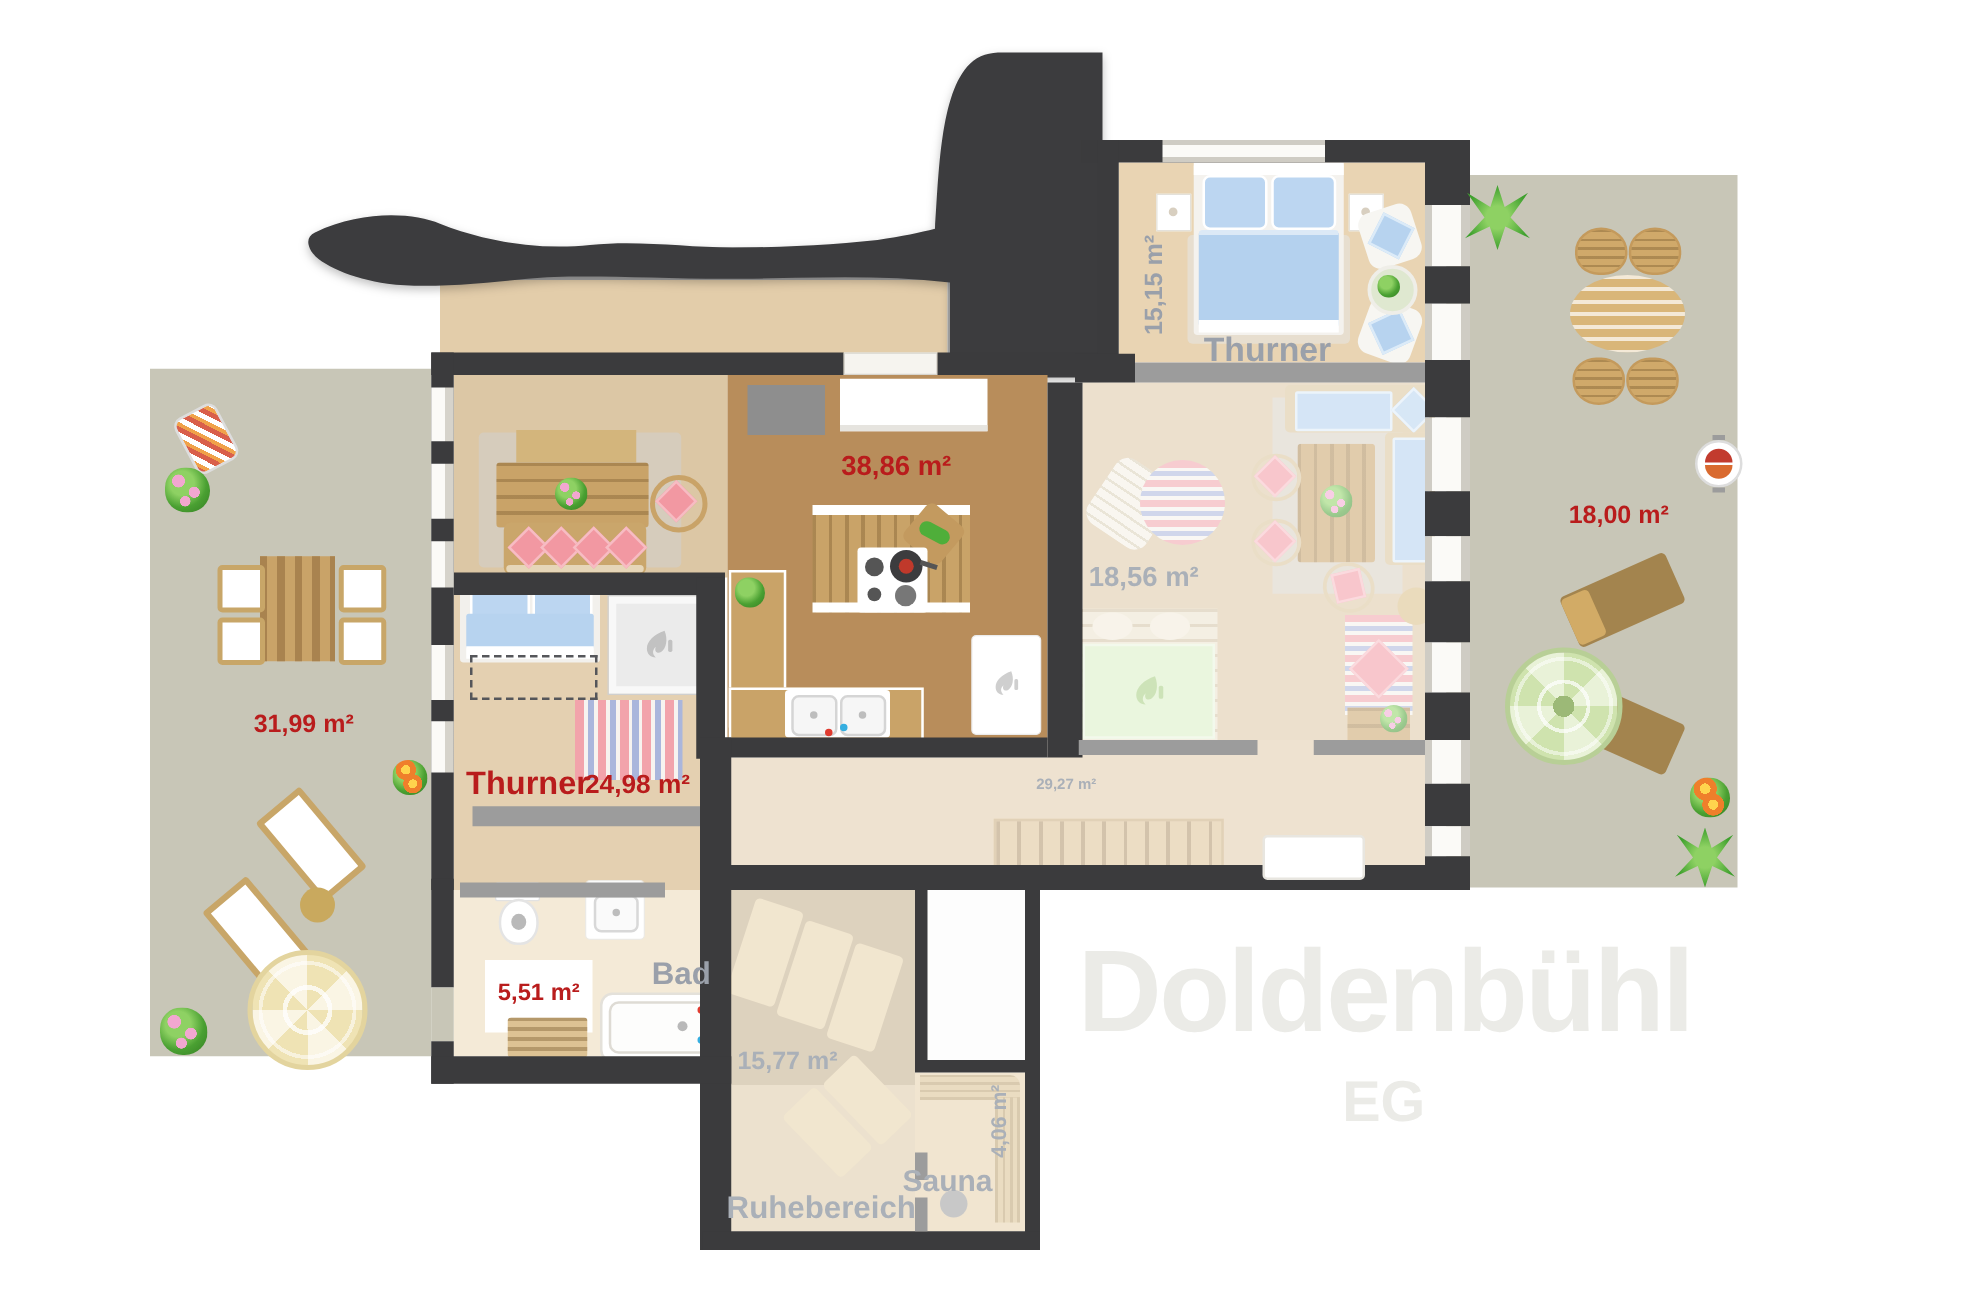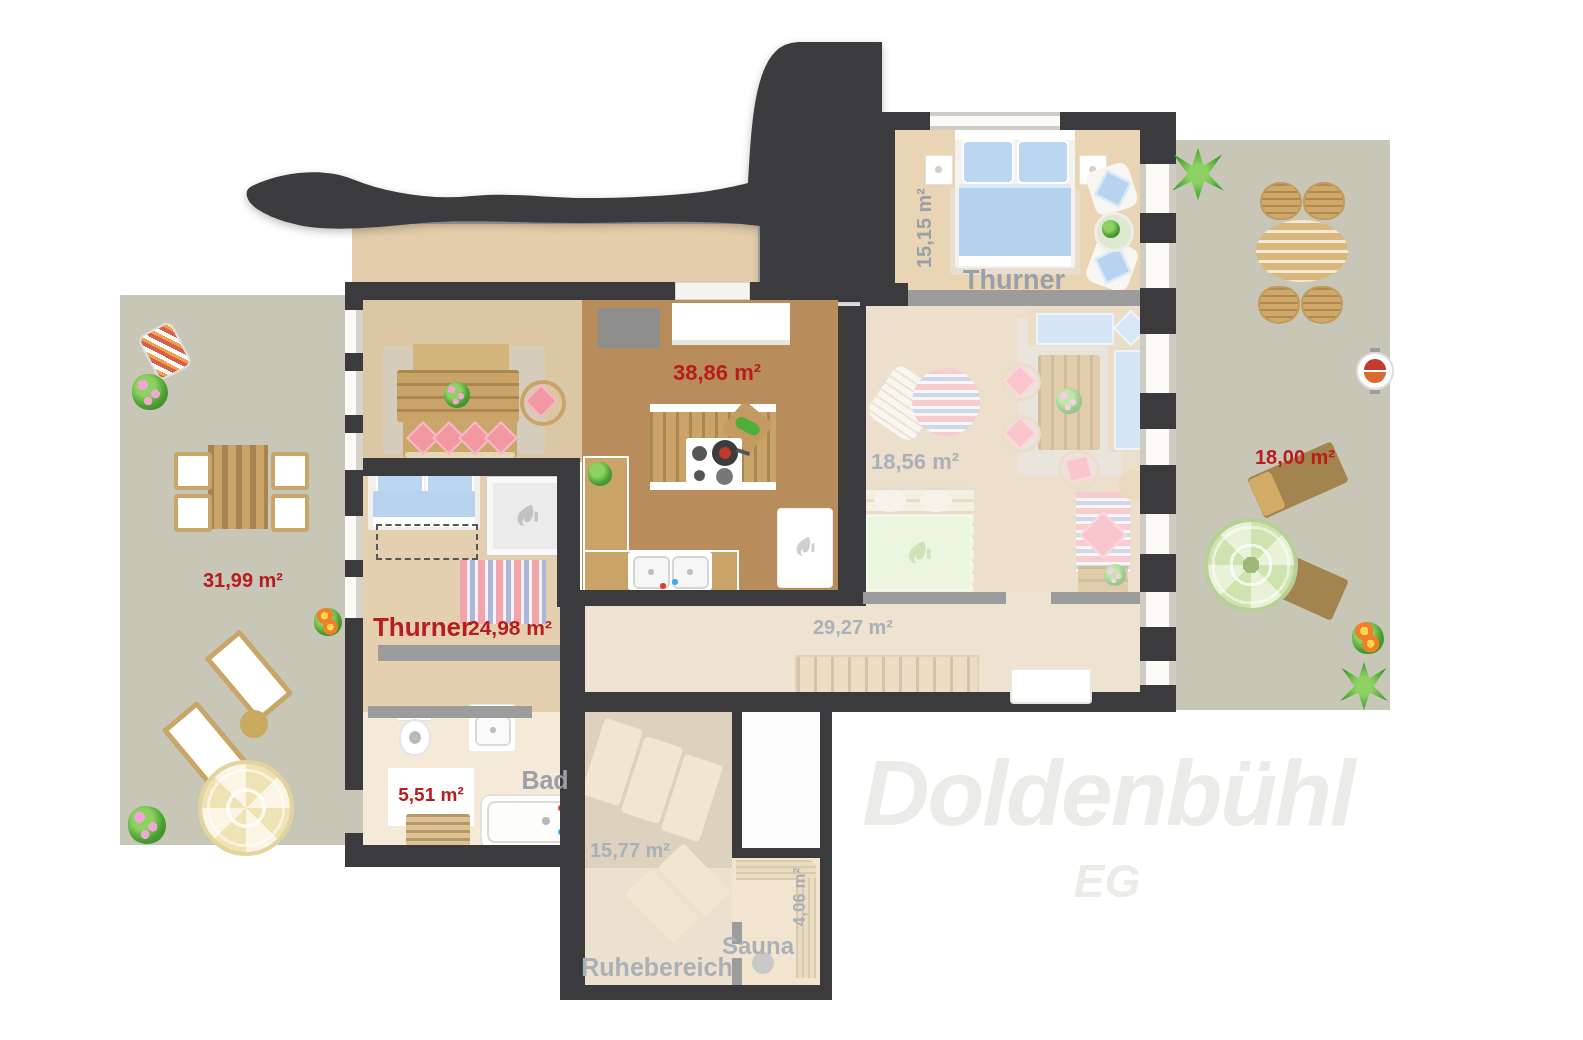--- a/index.html
+++ b/index.html
@@ -26,21 +26,21 @@
      radial-gradient(circle at 65% 55%,#f2a7d0 0 14%,transparent 15%),
      radial-gradient(circle at 45% 75%,#f2a7d0 0 12%,transparent 13%),
      radial-gradient(circle at 38% 35%,#8ed163 0 30%,#4aa032 60%,#337d22 100%);}
   .flowerorange{background:
      radial-gradient(circle at 38% 28%,#ffd44d 0 14%,#ef7f2b 14% 30%,transparent 31%),
      radial-gradient(circle at 58% 68%,#ffd44d 0 14%,#ef7f2b 14% 30%,transparent 31%),
      radial-gradient(circle at 38% 35%,#8ed163 0 30%,#4aa032 60%,#337d22 100%);}
   .palm{position:absolute;background:radial-gradient(circle,#8ed163 0 25%,#3fa02e 70%);
         clip-path:polygon(50% 0,61% 34%,97% 12%,70% 50%,100% 82%,62% 64%,50% 100%,38% 64%,0 82%,30% 50%,3% 12%,39% 34%);}
   .lounger-slat{background-image:repeating-linear-gradient(to bottom,rgba(255,255,255,.65) 0 2px,transparent 2px 9px);}
-  .wm{position:absolute;transform:translate(-50%,-50%);color:#ebebe7;font-weight:bold;letter-spacing:-2px;white-space:nowrap;font-style:italic;}
+  .wm{position:absolute;transform:translate(-50%,-50%);color:#ebebe7;font-weight:bold;letter-spacing:-2px;white-space:nowrap;}
 </style>
 </head>
 <body>
 
 <div id="scene">
 
   <div class="abs" style="left:120px;top:295px;width:225px;height:550px;background:#c8c6b7;"></div>
   <div class="abs" style="left:1157px;top:140px;width:233px;height:570px;background:#c8c6b7;"></div>
 
   <div class="abs" style="left:352px;top:200px;width:406px;height:100px;background:#e3cdaa;"></div>
@@ -358,26 +358,26 @@
          conic-gradient(#cfe3ae 0 45deg,#e9f2d8 45deg 90deg,#cfe3ae 90deg 135deg,#e9f2d8 135deg 180deg,#cfe3ae 180deg 225deg,#e9f2d8 225deg 270deg,#cfe3ae 270deg 315deg,#e9f2d8 315deg 360deg);"></div>
   <div class="abs flowerorange" style="left:1352px;top:622px;width:32px;height:32px;border-radius:46% 54% 50% 50%;"></div>
   <div class="palm" style="left:1340px;top:662px;width:48px;height:48px;"></div>
 
   <div class="label" style="left:717px;top:373px;font-size:22px;">38,86 m²</div>
   <div class="label" style="left:1014px;top:280px;font-size:27px;color:#9aa0aa;">Thurner</div>
   <div class="label rot" style="left:924px;top:228px;font-size:20px;color:#9aa0aa;">15,15 m²</div>
   <div class="label" style="left:422px;top:627px;font-size:26px;">Thurner</div>
   <div class="label" style="left:510px;top:628px;font-size:21px;">24,98 m²</div>
   <div class="labelf" style="left:915px;top:462px;font-size:22px;">18,56 m²</div>
-  <div class="labelf" style="left:853px;top:627px;font-size:20px;">29,27 m²</div>
+  <div class="labelf" style="left:853px;top:627px;font-size:12px;">29,27 m²</div>
   <div class="label" style="left:545px;top:780px;font-size:25px;color:#9aa0aa;">Bad</div>
   <div class="label" style="left:431px;top:795px;font-size:19px;">5,51 m²</div>
   <div class="labelf" style="left:630px;top:850px;font-size:20px;">15,77 m²</div>
   <div class="labelf" style="left:657px;top:967px;font-size:25px;">Ruhebereich</div>
   <div class="labelf" style="left:758px;top:946px;font-size:24px;">Sauna</div>
   <div class="labelf rot" style="left:800px;top:897px;font-size:17px;">4,06 m²</div>
   <div class="label" style="left:243px;top:580px;font-size:20px;">31,99 m²</div>
-  <div class="label" style="left:1295px;top:413px;font-size:20px;margin-top:44px;">18,00 m²</div>
+  <div class="label" style="left:1295px;top:413px;font-size:20px;">18,00 m²</div>
 
   <div class="wm" style="left:1108px;top:793px;font-size:93px;">Doldenbühl</div>
   <div class="wm" style="left:1107px;top:881px;font-size:46px;letter-spacing:0;">EG</div>
 
 </div>
 
 </body></html>

